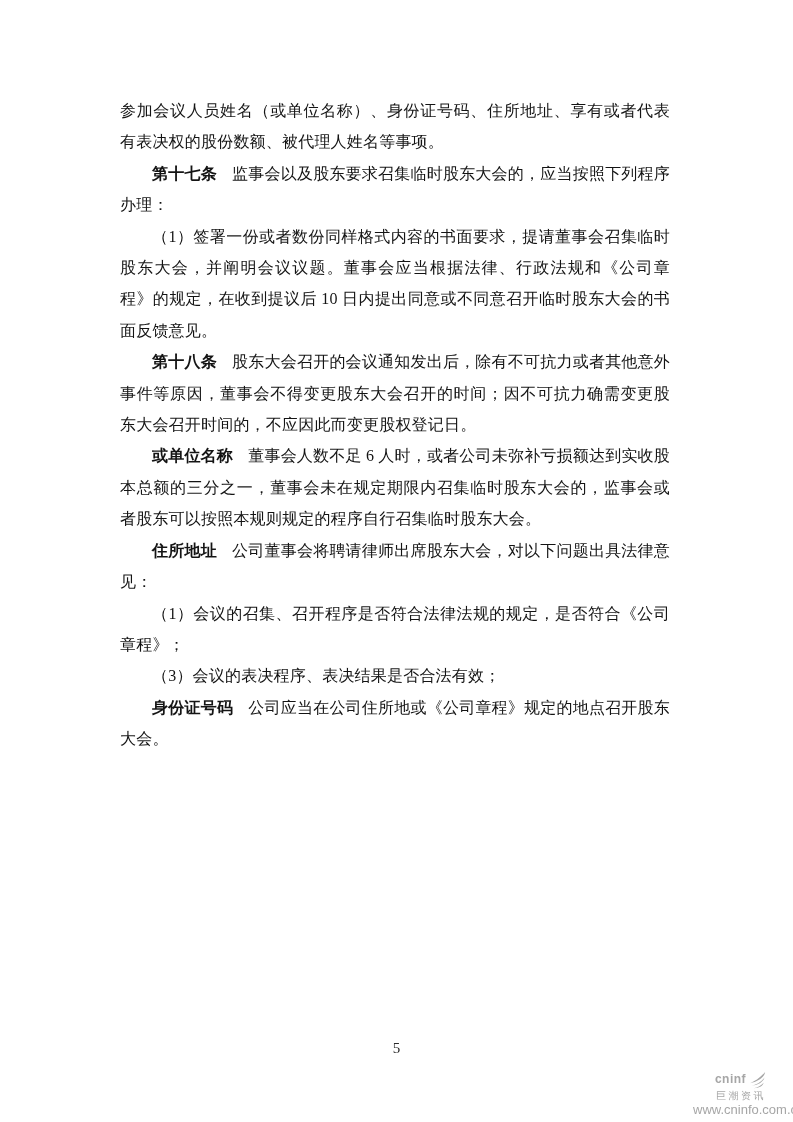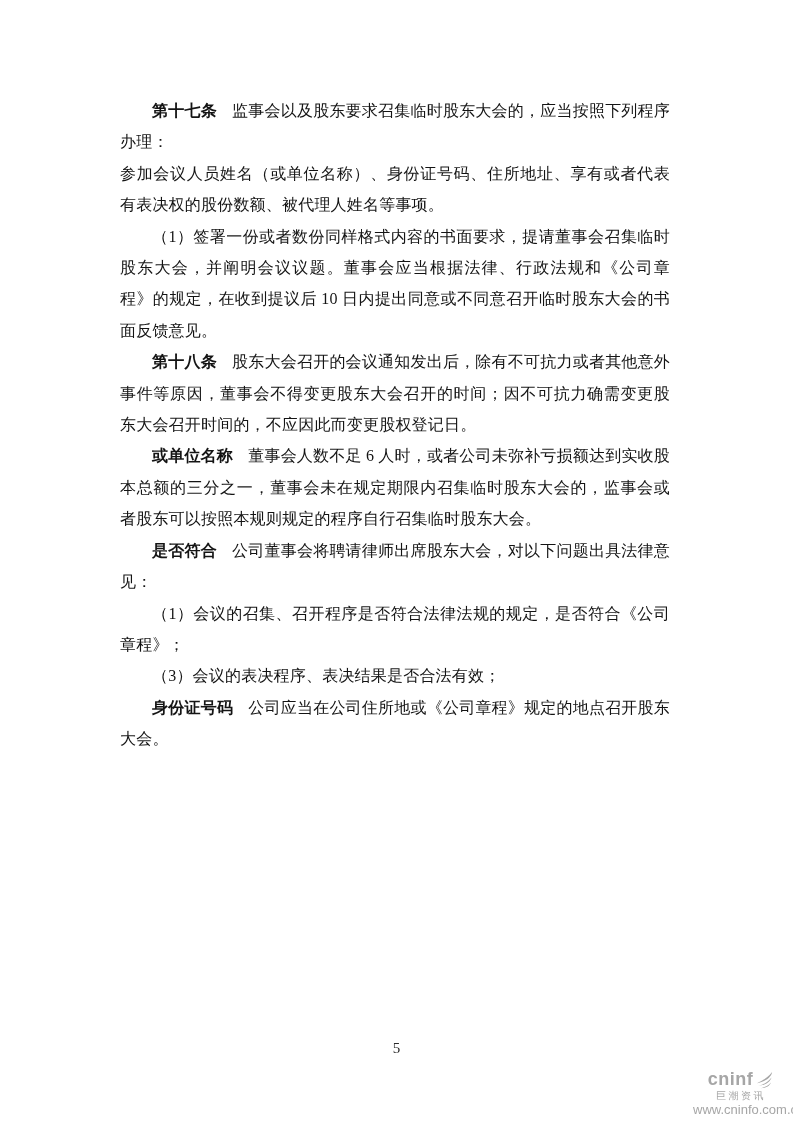--- a/index.html
+++ b/index.html
@@ -45,53 +45,53 @@
   }
   .brand-row {
     display: flex;
     align-items: center;
     justify-content: center;
     gap: 0px;
   }
   .brand {
     font-family: "Liberation Sans", sans-serif;
     font-weight: bold;
-    font-size: 18px;
+    font-size: 12px;
     letter-spacing: 0.5px;
   }
   .swirl { width: 20px; height: 20px; margin-left: 1px; }
   .brand-cn {
     font-size: 10px;
     letter-spacing: 2.5px;
     margin-top: 0px;
   }
   .brand-url {
     font-family: Liberation Sans, sans-serif;
     font-size: 13px;
     margin-top: 2px;
     white-space: nowrap;
   }
 </style>
 </head>
 <body>
 
 <div class="content">
+  <p class="para noindent">参加会议人员姓名（或单位名称）、身份证号码、住所地址、享有或者代表有表决权的股份数额、被代理人姓名等事项。</p>
+
   <p class="para"><span class="num">第十七条</span><span>监事会以及股东要求召集临时股东大会的，应当按照下列程序办理：</span></p>
-
-  <p class="para noindent">参加会议人员姓名（或单位名称）、身份证号码、住所地址、享有或者代表有表决权的股份数额、被代理人姓名等事项。</p>
 
   <p class="para">（1）签署一份或者数份同样格式内容的书面要求，提请董事会召集临时股东大会，并阐明会议议题。董事会应当根据法律、行政法规和《公司章程》的规定，在收到提议后 10 日内提出同意或不同意召开临时股东大会的书面反馈意见。</p>
 
 
 
   <p class="para"><span class="num">第十八条</span><span>股东大会召开的会议通知发出后，除有不可抗力或者其他意外事件等原因，董事会不得变更股东大会召开的时间；因不可抗力确需变更股东大会召开时间的，不应因此而变更股权登记日。</span></p>
 
   <p class="para"><span class="num">或单位名称</span><span>董事会人数不足 6 人时，或者公司未弥补亏损额达到实收股本总额的三分之一，董事会未在规定期限内召集临时股东大会的，监事会或者股东可以按照本规则规定的程序自行召集临时股东大会。</span></p>
 
-  <p class="para"><span class="num">是否符合</span><span>公司董事会将聘请律师出席股东大会，对以下问题出具法律意见：</span></p>
+  <p class="para"><span class="num">住所地址</span><span>公司董事会将聘请律师出席股东大会，对以下问题出具法律意见：</span></p>
 
   <p class="para">（1）会议的召集、召开程序是否符合法律法规的规定，是否符合《公司章程》；</p>
 
 
   <p class="para">（3）会议的表决程序、表决结果是否合法有效；</p>
 
 
   <p class="para"><span class="num">身份证号码</span><span>公司应当在公司住所地或《公司章程》规定的地点召开股东大会。</span></p>
 </div>
 

